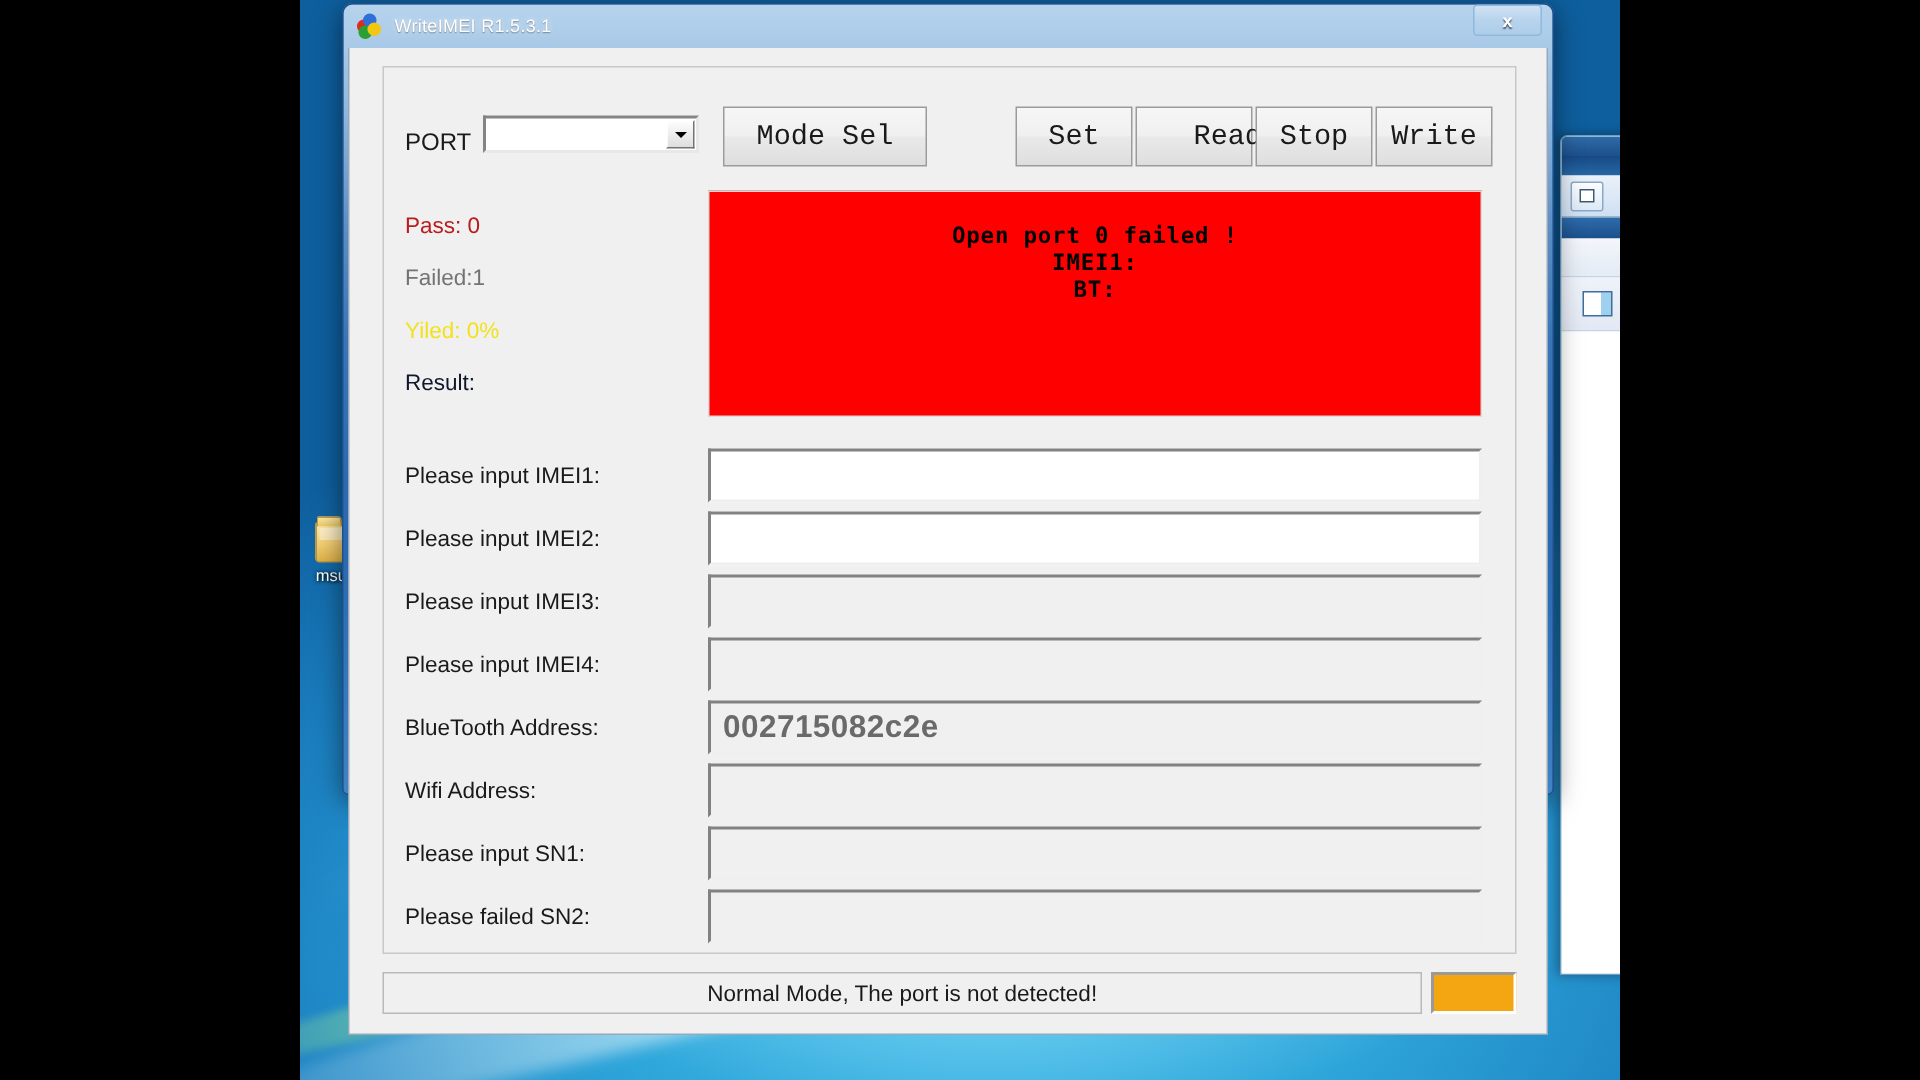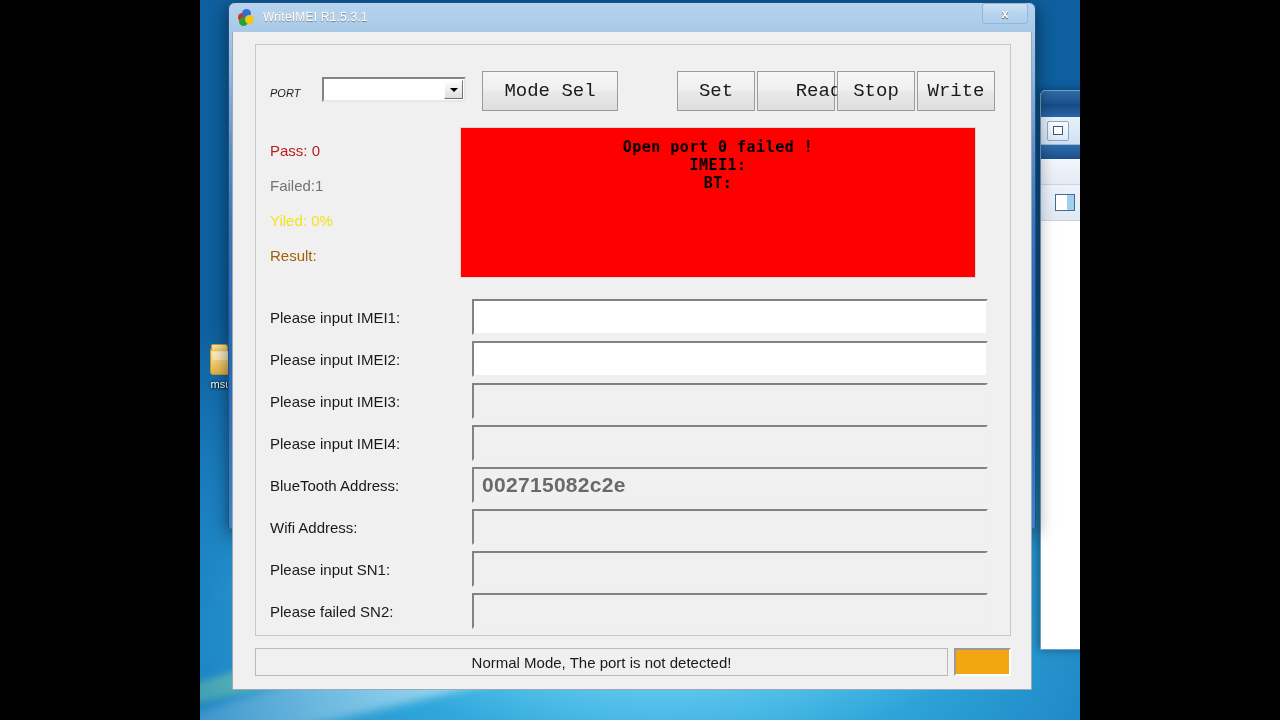--- a/index.html
+++ b/index.html
@@ -254,21 +254,21 @@
     left: 22px; top: 12px;
     width: 756px; height: 592px;
     background: #f0f0f0;
     border: 1px solid #c8c8c8;
   }
 
   
   #port-label {
     position: absolute;
     left: 14px; top: 42px;
-    font-size: 11px; color: #1a1a1a; font-style: italic;
+    font-size: 16px; color: #1a1a1a;
   }
   #port-combo {
     position: absolute;
     left: 66px; top: 32px;
     width: 144px; height: 25px;
     background: #ffffff;
     border: 2px solid;
     border-color: #848484 #e8e8e8 #e8e8e8 #848484;
     display: flex;
     align-items: stretch;
@@ -317,30 +317,30 @@
   
   .stat {
     position: absolute;
     left: 14px;
     font-size: 15px;
     white-space: nowrap;
   }
   #stat-pass   { top: 97px;  color: #b91c1c; }
   #stat-failed { top: 132px; color: #737373; }
   #stat-yiled  { top: 167px; color: #f2e21c; }
-  #stat-result { top: 202px; color: #a16207; }
+  #stat-result { top: 202px; color: #0f172a; }
 
   
   #console {
     position: absolute;
-    left: 204px; top: 82px;
+    left: 216px; top: 82px;
     width: 516px; height: 151px;
     background: #fe0000;
     border: 1px solid #d9d9d9;
-    padding-top: 10px;
+    padding-top: 20px;
     text-align: center;
     overflow: hidden;
   }
   #console .cline {
     font-family: "DejaVu Sans Mono", monospace;
     font-weight: bold;
     font-size: 15px;
     color: #000000;
     line-height: 18px;
     letter-spacing: .5px;

